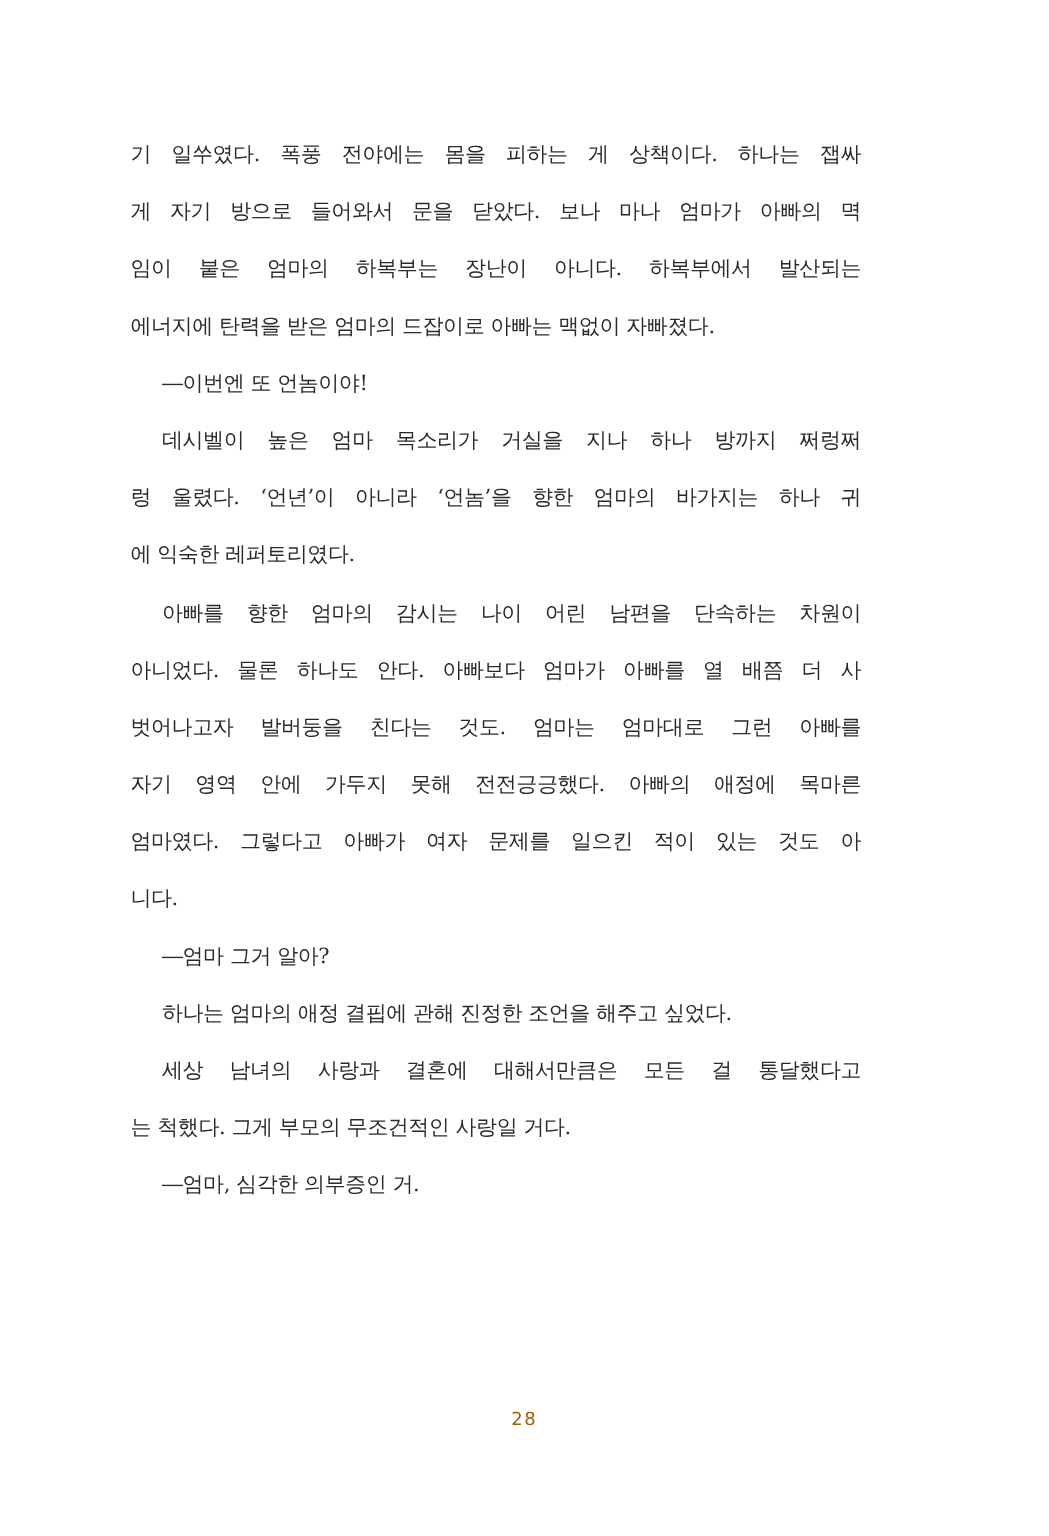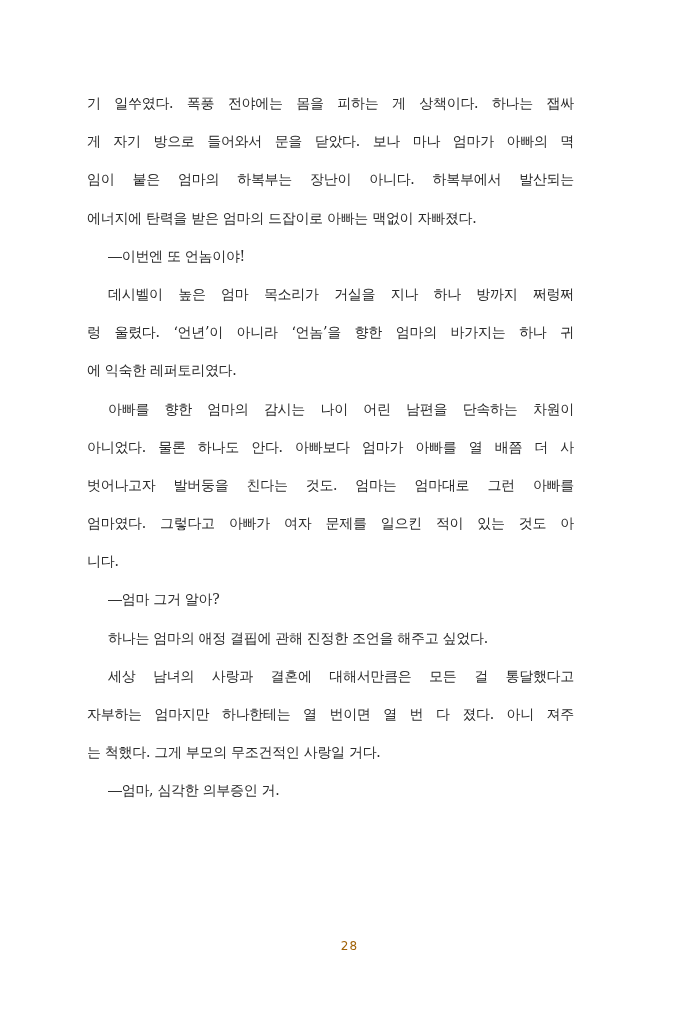--- a/index.html
+++ b/index.html
@@ -56,23 +56,23 @@
   <div class="line justify">게 자기 방으로 들어와서 문을 닫았다. 보나 마나 엄마가 아빠의 멱</div>
   <div class="line justify">임이 붙은 엄마의 하복부는 장난이 아니다. 하복부에서 발산되는</div>
   <div class="line">에너지에 탄력을 받은 엄마의 드잡이로 아빠는 맥없이 자빠졌다.</div>
   <div class="line indent">―이번엔 또 언놈이야!</div>
   <div class="line justify indent">데시벨이 높은 엄마 목소리가 거실을 지나 하나 방까지 쩌렁쩌</div>
   <div class="line justify">렁 울렸다. ‘언년’이 아니라 ‘언놈’을 향한 엄마의 바가지는 하나 귀</div>
   <div class="line">에 익숙한 레퍼토리였다.</div>
   <div class="line justify indent">아빠를 향한 엄마의 감시는 나이 어린 남편을 단속하는 차원이</div>
   <div class="line justify">아니었다. 물론 하나도 안다. 아빠보다 엄마가 아빠를 열 배쯤 더 사</div>
   <div class="line justify">벗어나고자 발버둥을 친다는 것도. 엄마는 엄마대로 그런 아빠를</div>
+  <div class="line justify">자기 영역 안에 가두지 못해 전전긍긍했다. 아빠의 애정에 목마른</div>
   <div class="line justify">엄마였다. 그렇다고 아빠가 여자 문제를 일으킨 적이 있는 것도 아</div>
   <div class="line">니다.</div>
   <div class="line indent">―엄마 그거 알아?</div>
   <div class="line indent">하나는 엄마의 애정 결핍에 관해 진정한 조언을 해주고 싶었다.</div>
   <div class="line justify indent">세상 남녀의 사랑과 결혼에 대해서만큼은 모든 걸 통달했다고</div>
-  <div class="line justify">자부하는 엄마지만 하나한테는 열 번이면 열 번 다 졌다. 아니 져주</div>
   <div class="line">는 척했다. 그게 부모의 무조건적인 사랑일 거다.</div>
   <div class="line indent">―엄마, 심각한 의부증인 거.</div>
 </div>
 
 <div class="page-number">28</div>
 
 </body></html>

